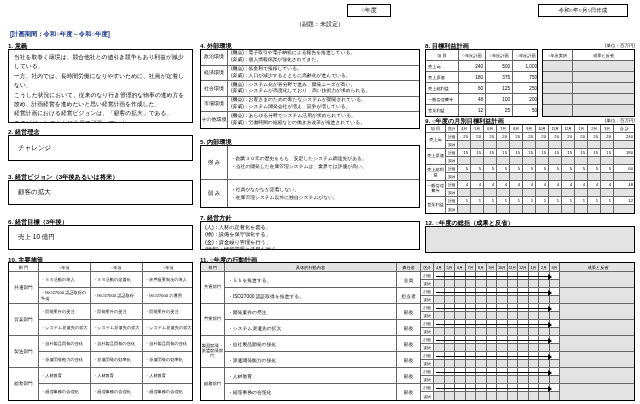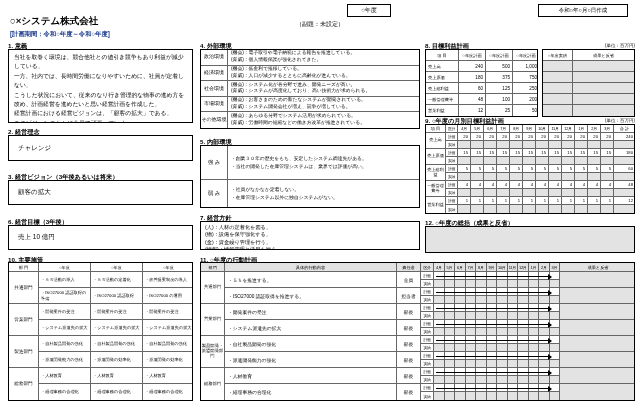--- a/index.html
+++ b/index.html
@@ -59,21 +59,20 @@
   .arrowline::after{content:'';position:absolute;right:-4px;top:-3.5px;width:0;height:0;
       border-left:4px solid #000;border-top:3px solid transparent;border-bottom:3px solid transparent;}
 </style>
 </head>
 <body>
 
 <div class="page">
   <div class="doc-subtitle">（副題：未設定）</div>
   <div class="year-box">○年度</div>
   <div class="date-box">令和○年○月○日作成</div>
-  <div class="company">○×システム株式会社</div>
   <div class="period">[計画期間：令和○年度～令和○年度]</div>
 
   <div class="sec-label lb1">1. 意義</div>
   <div class="box bx1">当社を取巻く環境は、競合他社との値引き競争もあり利益が減少している。
 一方、社内では、長時間労働になりやすいために、社員が定着しない。
 こうした状況において、従来のなり行き管理的な物事の進め方を改め、計画経営を進めたいと思い経営計画を作成した。
 経営計画における経営ビジョンは、「顧客の拡大」である。
 このビジョンのもとに全員で頑張っていく。</div>
 
   <div class="sec-label lb2">2. 経営理念</div>

